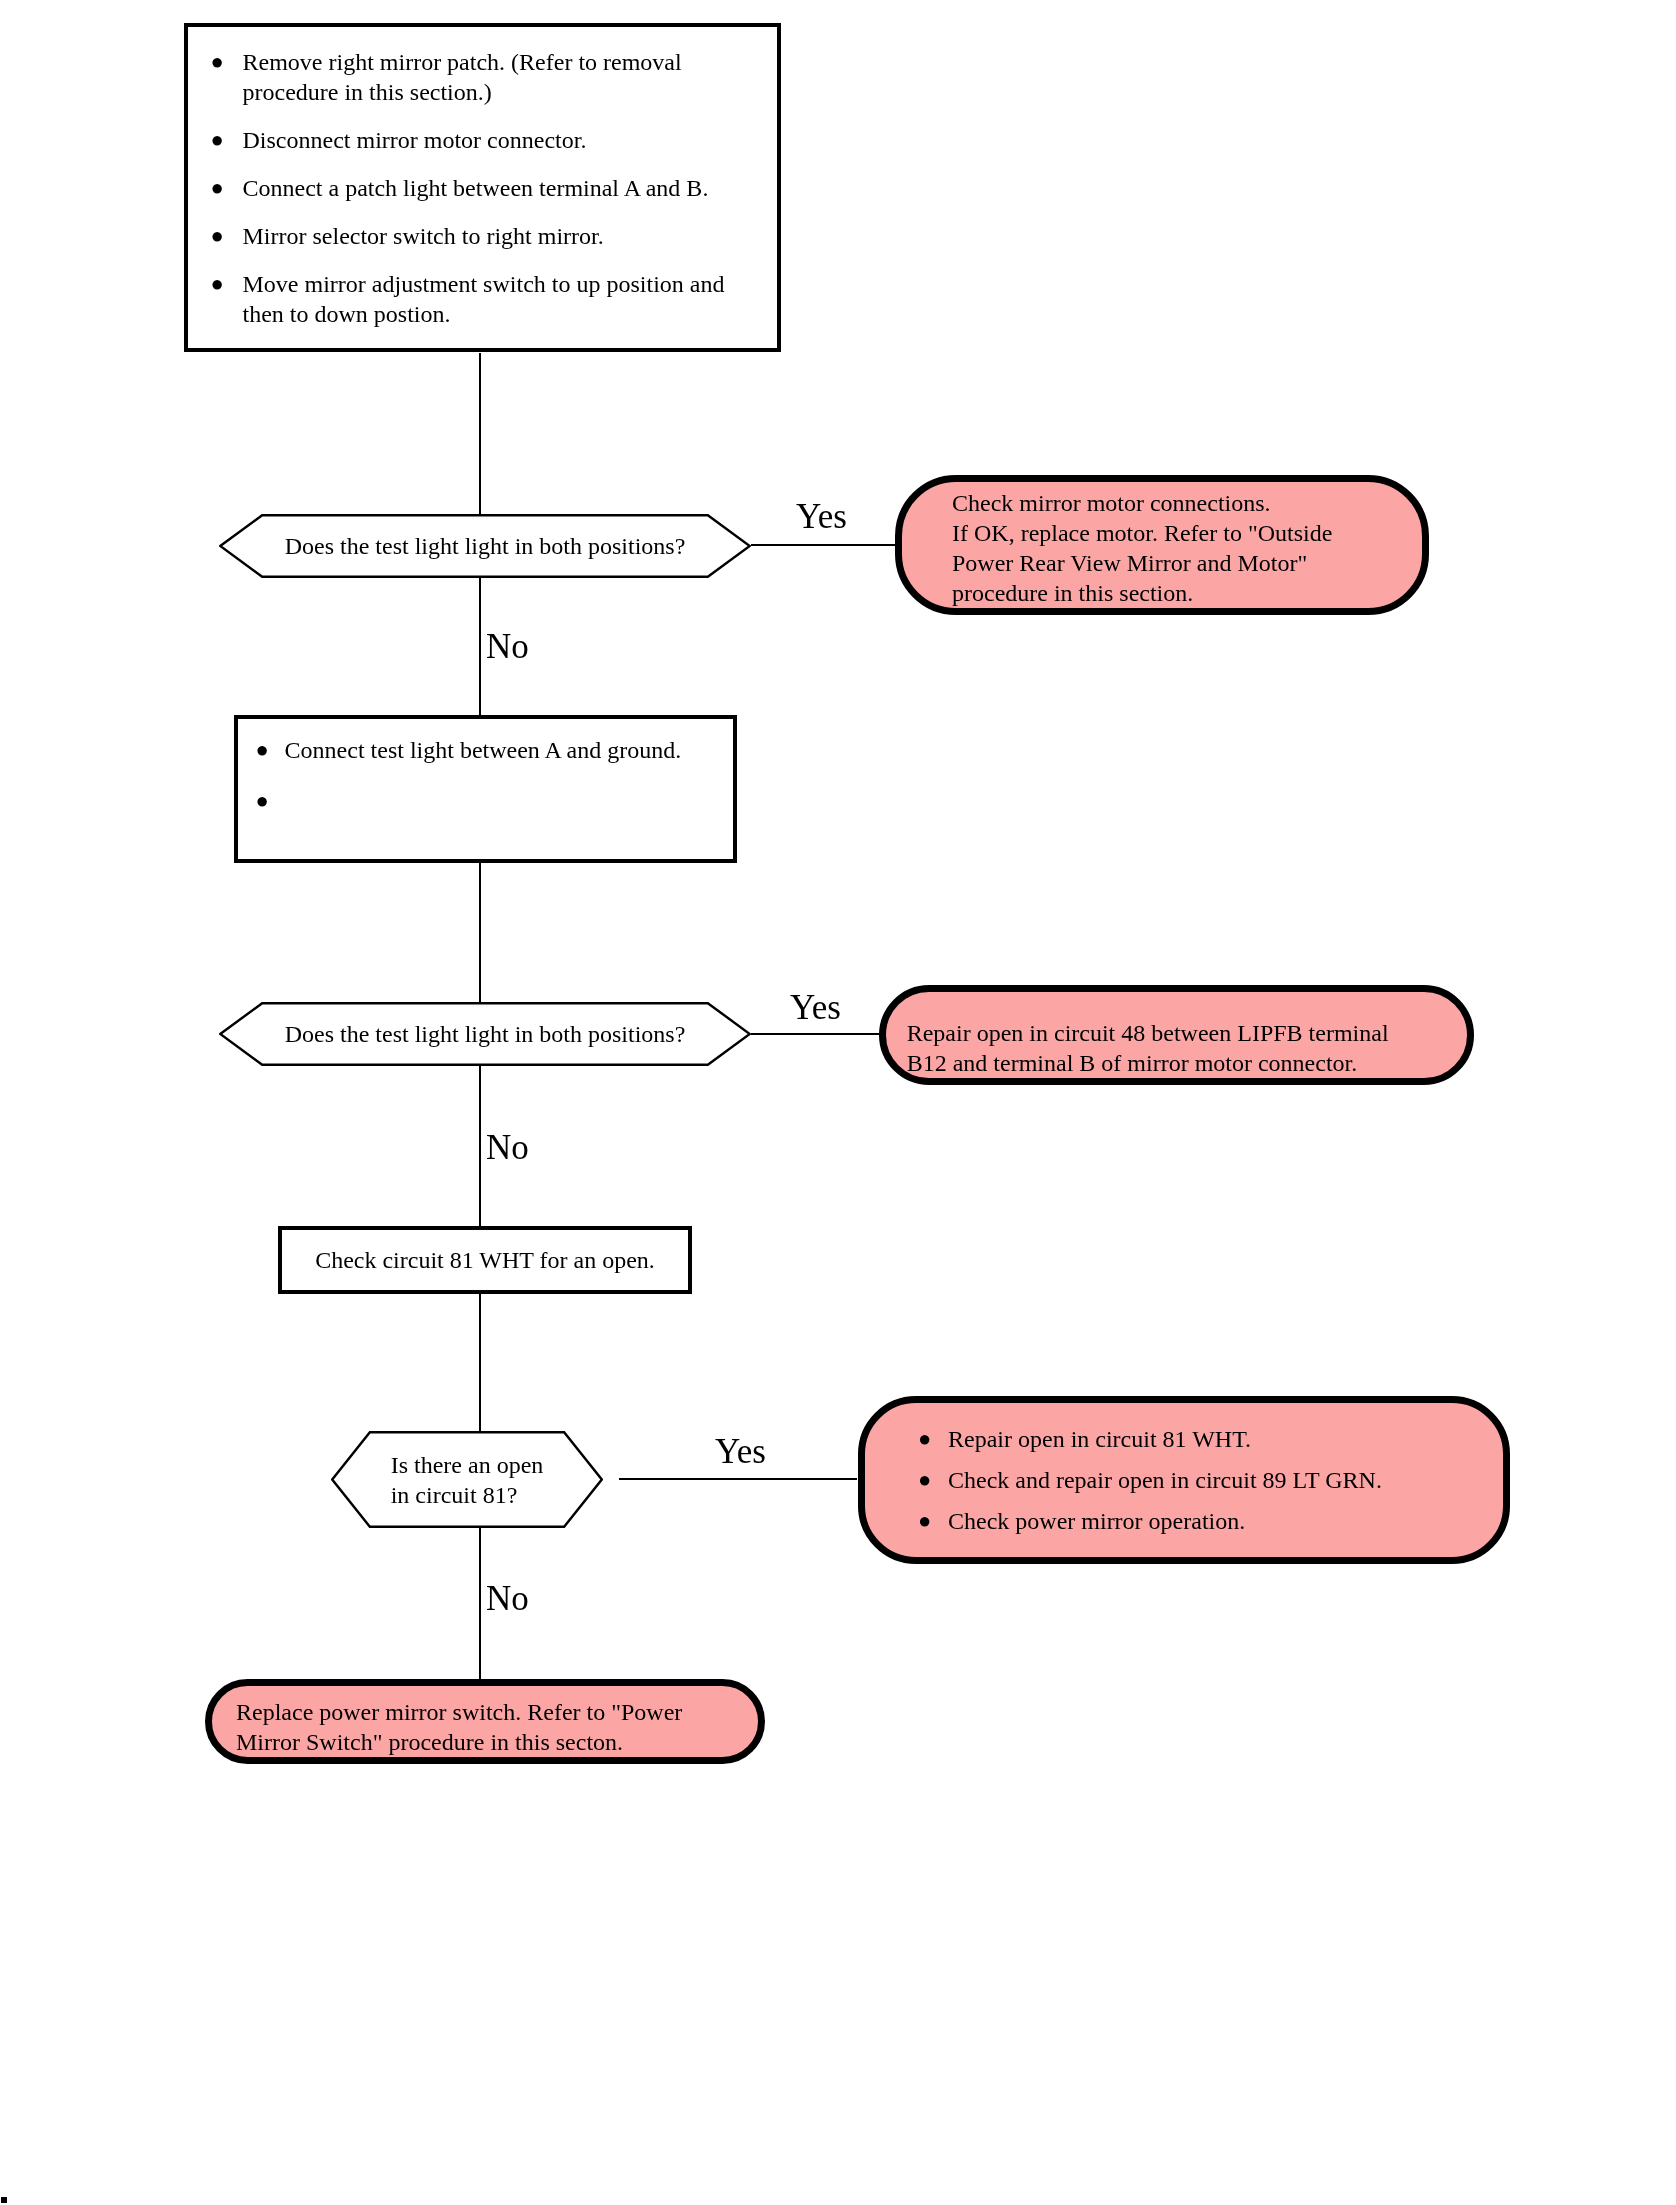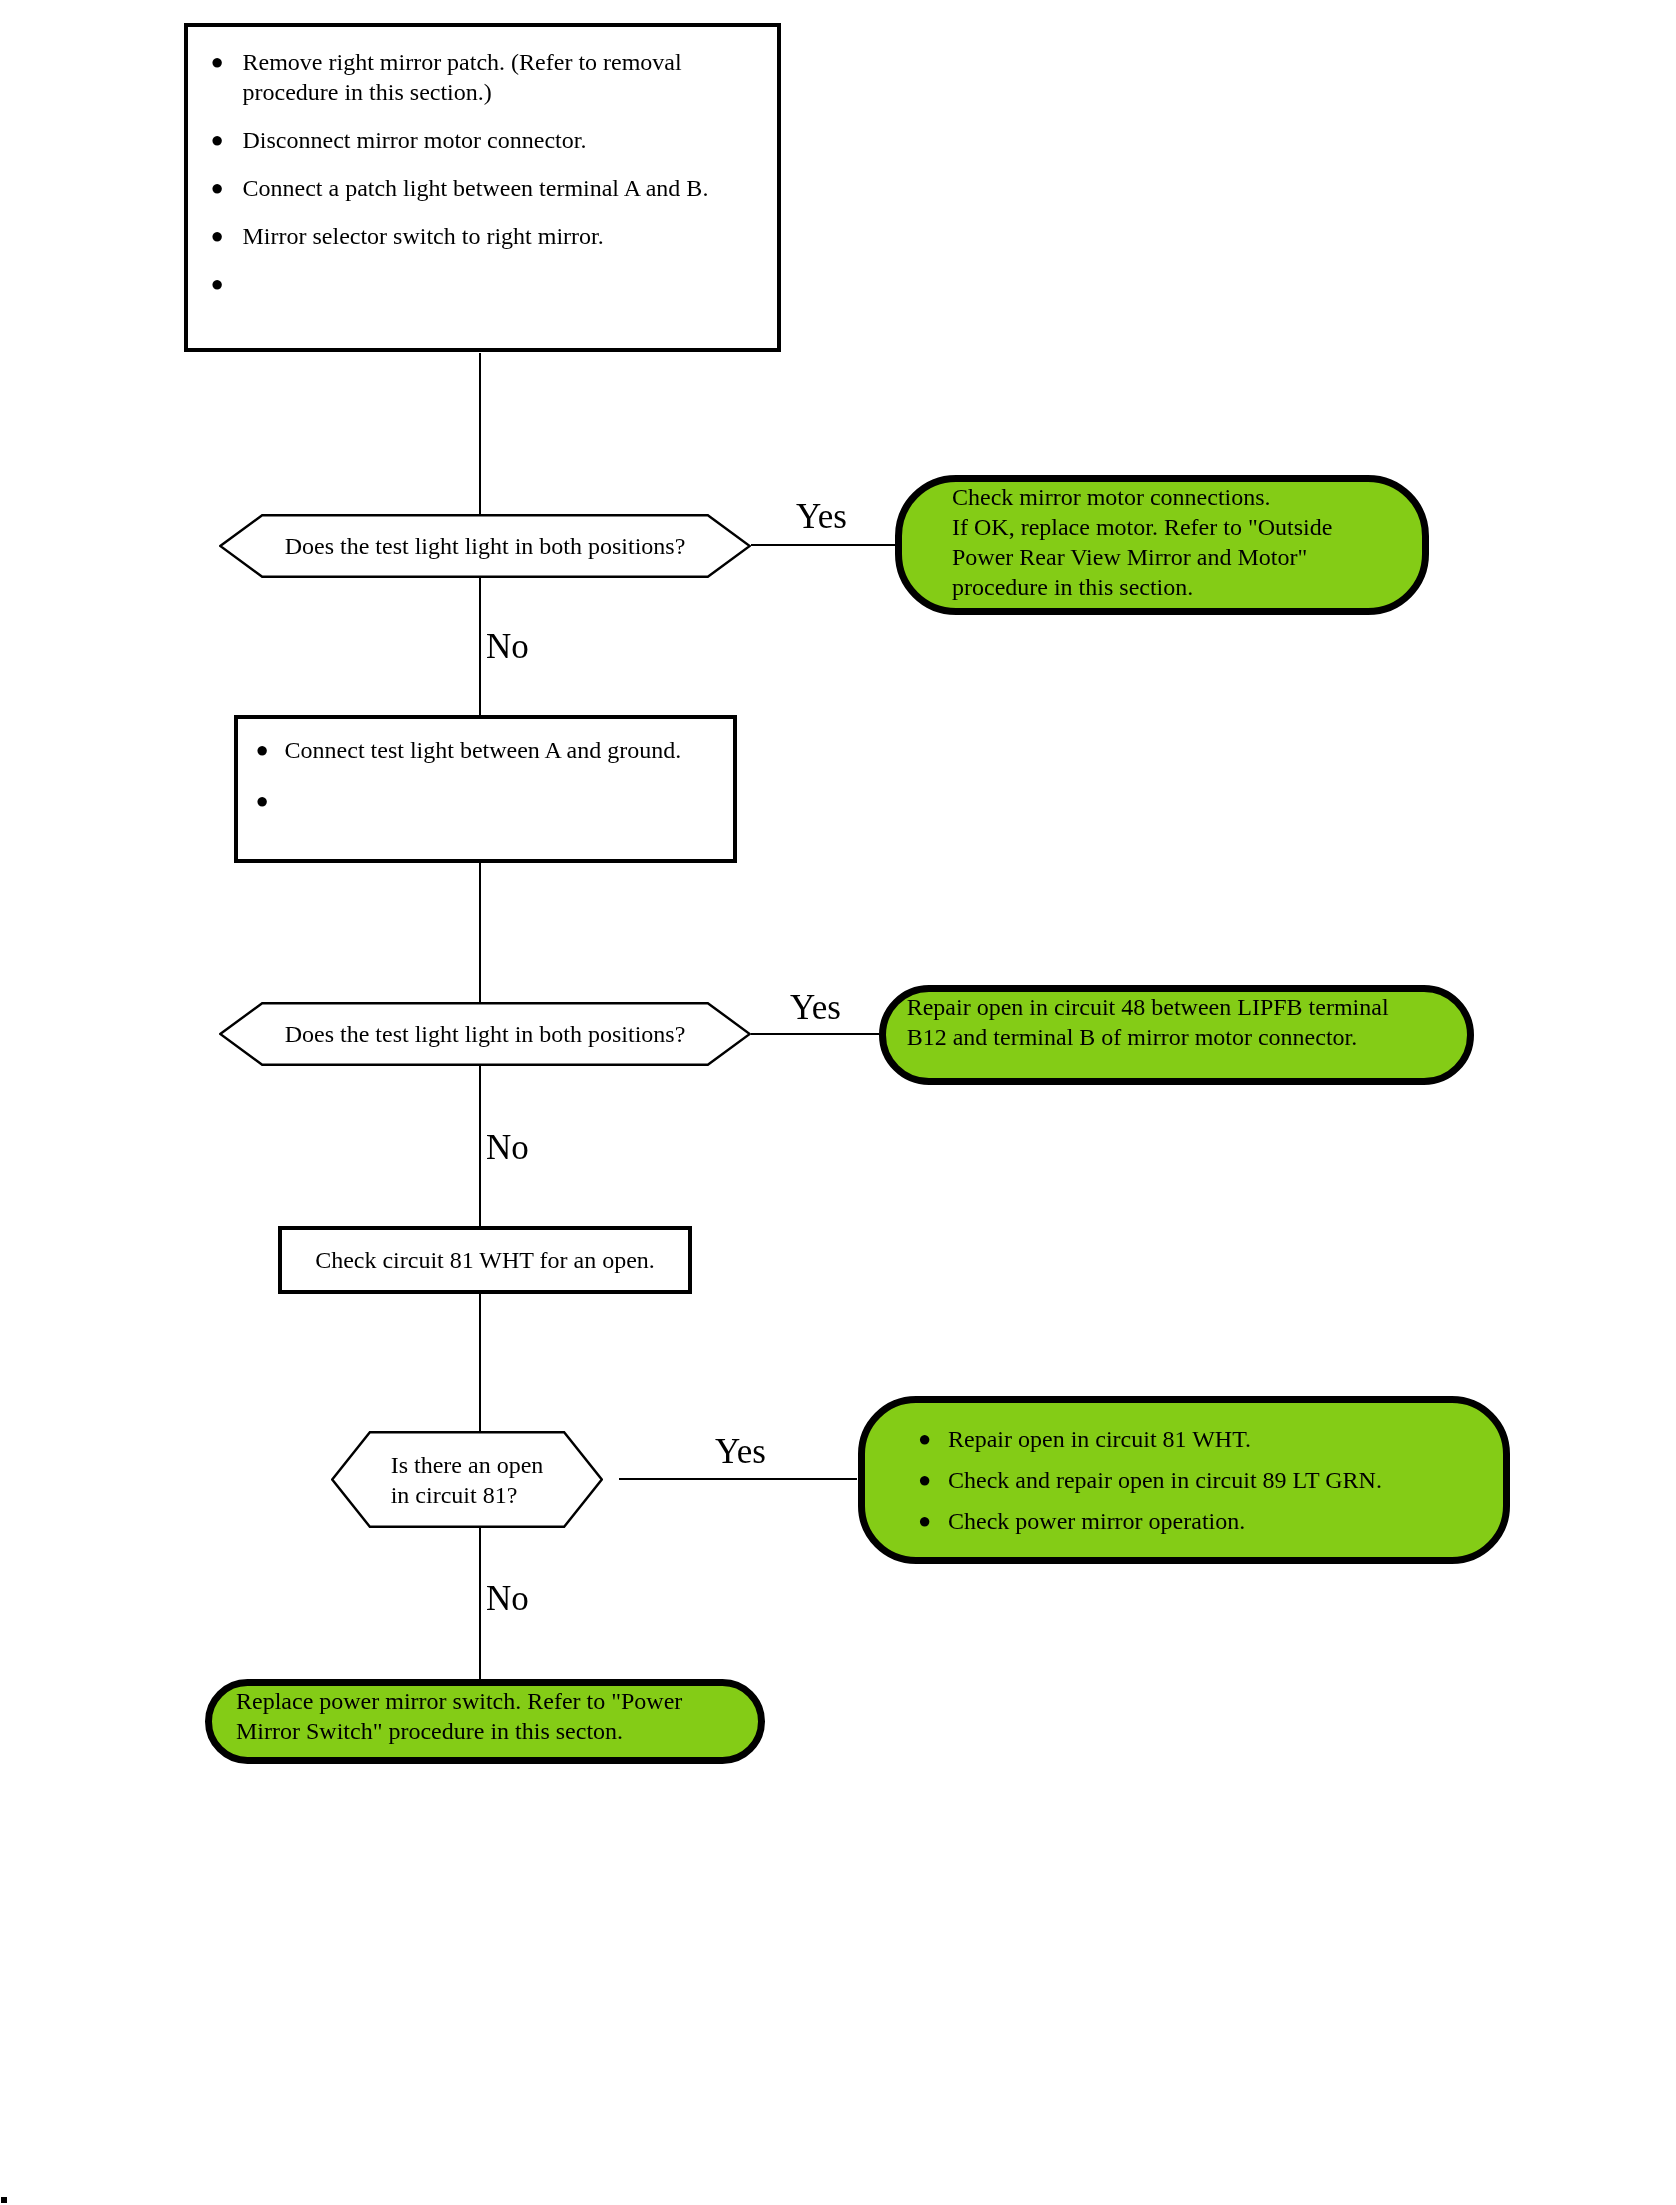--- a/index.html
+++ b/index.html
@@ -15,23 +15,23 @@
   .rect-box {
     position: absolute;
     box-sizing: border-box;
     border: 4.9px solid #000;
     background: #fff;
   }
   .terminal-box {
     position: absolute;
     box-sizing: border-box;
     border: 7.3px solid #000;
-    background: #84cc16;
+    background: #fca5a5;
     display: flex;
-    align-items: flex-start;
+    align-items: flex-end;
   }
   .hexagon {
     position: absolute;
     text-decoration: underline;
   }
   .hexagon svg { display: block; width: 100%; height: 100%; }
   .hexagon .hex-label {
     position: absolute;
     inset: 0;
     display: flex;
@@ -135,20 +135,22 @@
       <li>
         <span class="bullet-dot">●</span>
         <span class="bullet-text">Connect a patch light between terminal A and B.</span>
       </li>
       <li>
         <span class="bullet-dot">●</span>
         <span class="bullet-text">Mirror selector switch to right mirror.</span>
       </li>
       <li>
         <span class="bullet-dot">●</span>
+        <span class="bullet-text">Move mirror adjustment switch to up position and
+then to down postion.</span>
       </li>
     </ul>
   </div>
 
   <div class="vline" id="v1"></div>
   <div class="vline" id="v2"></div>
   <div class="vline" id="v3"></div>
   <div class="vline" id="v4"></div>
   <div class="vline" id="v5"></div>
   <div class="vline" id="v6"></div>

